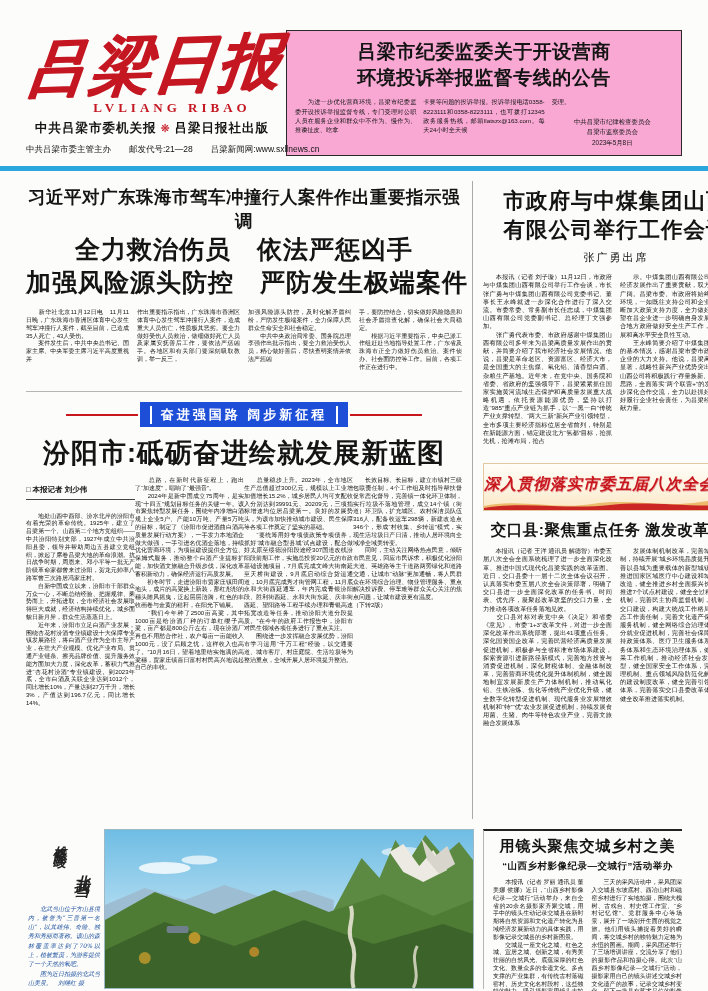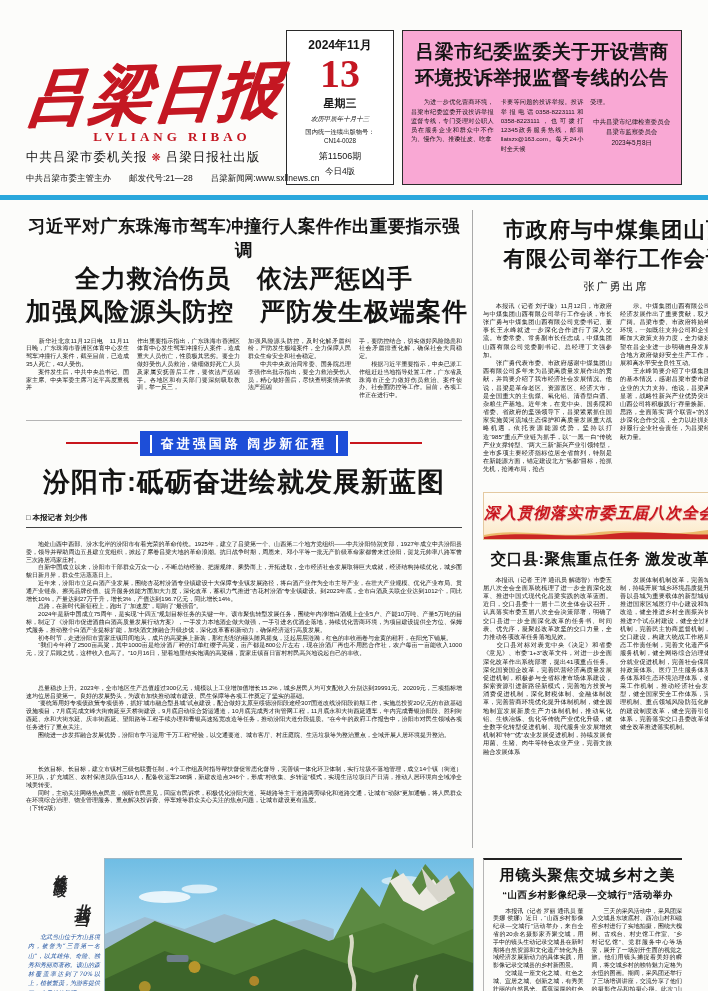--- a/index.html
+++ b/index.html
@@ -6,21 +6,21 @@
   .page{width:708px;height:991px;margin:0 auto;background:#fcfcfa;position:relative;
         font-family:"Liberation Sans","DejaVu Sans",sans-serif;color:#141414;overflow:hidden;}
   
   .masthead{display:flex;align-items:stretch;gap:8px;padding:30px 26px 6px 26px;}
   .logo-block{width:252px;display:flex;flex-direction:column;justify-content:flex-end;position:relative;}
   .logo-title{font-family:"DejaVu Serif","Liberation Serif",serif;font-style:italic;font-weight:bold;
       color:#c41722;font-size:62px;line-height:1;letter-spacing:2px;transform:skewX(-8deg) rotate(-2deg);
       text-shadow:1px 1px 0 #c41722;white-space:nowrap;margin-bottom:2px;}
   .logo-latin{font-family:"Liberation Serif",serif;font-weight:bold;color:#c41722;font-size:13px;
       letter-spacing:4px;text-align:center;margin:2px 0 4px 40px;}
-  .org-line{font-size:12.5px;font-weight:normal;letter-spacing:1px;white-space:nowrap;}
+  .org-line{font-size:12.5px;font-weight:bold;letter-spacing:1px;text-align:center;white-space:nowrap;}
   .org-orn{color:#c41722;font-size:11px;padding:0 4px;}
   .admin-line{font-size:8.5px;margin-top:7px;white-space:nowrap;display:flex;gap:18px;}
   
   .date-box{width:98px;border:1.5px solid #2a2a2a;padding:6px 4px;text-align:center;
       display:flex;flex-direction:column;justify-content:space-between;background:#fff;}
   .db-month{font-size:12px;font-weight:bold;}
   .db-day{font-size:40px;font-weight:bold;color:#c41722;font-family:"Liberation Serif",serif;line-height:1;}
   .db-week{font-size:11px;font-weight:bold;margin-top:2px;}
   .db-lunar{font-family:"DejaVu Serif",serif;font-style:italic;font-size:6.5px;margin-top:4px;}
   .db-issn{font-size:6.3px;margin-top:4px;line-height:1.4;}
@@ -43,21 +43,21 @@
   .lead-body{display:flex;gap:8px;margin-top:10px;height:76px;overflow:hidden;
       border-bottom:1px solid #b5b5b5;padding-bottom:6px;}
   .bodycol{flex:1;font-size:6px;line-height:1.3;text-align:justify;white-space:pre-line;}
   
   .banner1{display:flex;align-items:center;margin:10px 40px 6px 40px;}
   .b1line{flex:1;height:2px;background:#c8161d;}
   .b1box{background:#1d4ed8;color:#fff;padding:3px 10px;margin:0 2px;}
   .b1inner{display:inline-block;border-left:2px solid #fff;border-right:2px solid #fff;
       padding:0 9px;font-size:13px;font-weight:bold;letter-spacing:3px;white-space:nowrap;}
   .fy-headline{font-size:27px;font-weight:900;text-align:center;letter-spacing:1px;margin:8px 0 6px 0;white-space:nowrap;}
-  .fy-body{display:flex;gap:0;height:342px;overflow:hidden;flex-direction:column;}
+  .fy-body{display:flex;gap:0;height:342px;overflow:hidden;}
   .byline{font-size:7.5px;font-weight:bold;border-bottom:1px solid #444;padding-bottom:4px;margin-bottom:5px;}
   
   .ht-headline{font-size:21.5px;font-weight:900;text-align:center;line-height:1.35;letter-spacing:1px;margin-top:6px;white-space:nowrap;}
   .ht-sub{font-size:11px;text-align:center;margin-top:5px;letter-spacing:2px;}
   .ht-body{display:flex;gap:8px;margin-top:8px;height:182px;overflow:hidden;}
   .bodycol2{flex:1;font-size:6.2px;line-height:1.32;text-align:justify;white-space:pre-line;}
   
   .banner2{position:relative;height:46px;margin-top:8px;border:1px solid #e4c9a0;
       background:linear-gradient(180deg,#fffdf8 0%,#fdf2dd 60%,#fbe7c4 100%);overflow:hidden;}
   .b2text{position:relative;z-index:2;text-align:center;font-family:"DejaVu Serif","Liberation Serif",serif;
@@ -96,32 +96,20 @@
       <div class="org-line">
         <span>中共吕梁市委机关报</span><span class="org-orn">❋</span><span>吕梁日报社出版</span>
       </div>
       <div class="admin-line">
         <span>中共吕梁市委主管主办</span>
         <span>邮发代号:21—28</span>
         <span>吕梁新闻网:www.sxllnews.cn</span>
       </div>
     </div>
 
-    <div class="date-box">
-      <div class="db-month">2024年11月</div>
-      <div class="db-day">13</div>
-      <div class="db-week">星期三</div>
-      <div class="db-lunar">农历甲辰年十月十三</div>
-      <div class="db-issn">
-        <span>国内统一连续出版物号：</span><br>
-        <span>CN14-0028</span>
-      </div>
-      <div class="db-issue">第11506期</div>
-      <div class="db-pages">今日4版</div>
-    </div>
 
     <div class="notice-box">
       <div class="notice-title">
         <div>吕梁市纪委监委关于开设营商</div>
         <div>环境投诉举报监督专线的公告</div>
       </div>
       <div class="notice-body">
         <div class="ncol">　　为进一步优化营商环境，吕梁市纪委监委开设投诉举报监督专线，专门受理对公职人员在服务企业和群众中不作为、慢作为、推诿扯皮、吃拿</div>
         <div class="ncol">卡要等问题的投诉举报。投诉举报电话0358-8223111和0358-8223111，也可拨打12345政务服务热线，邮箱llatszx@163.com。每天24小时全天候</div>
         <div class="ncol">

